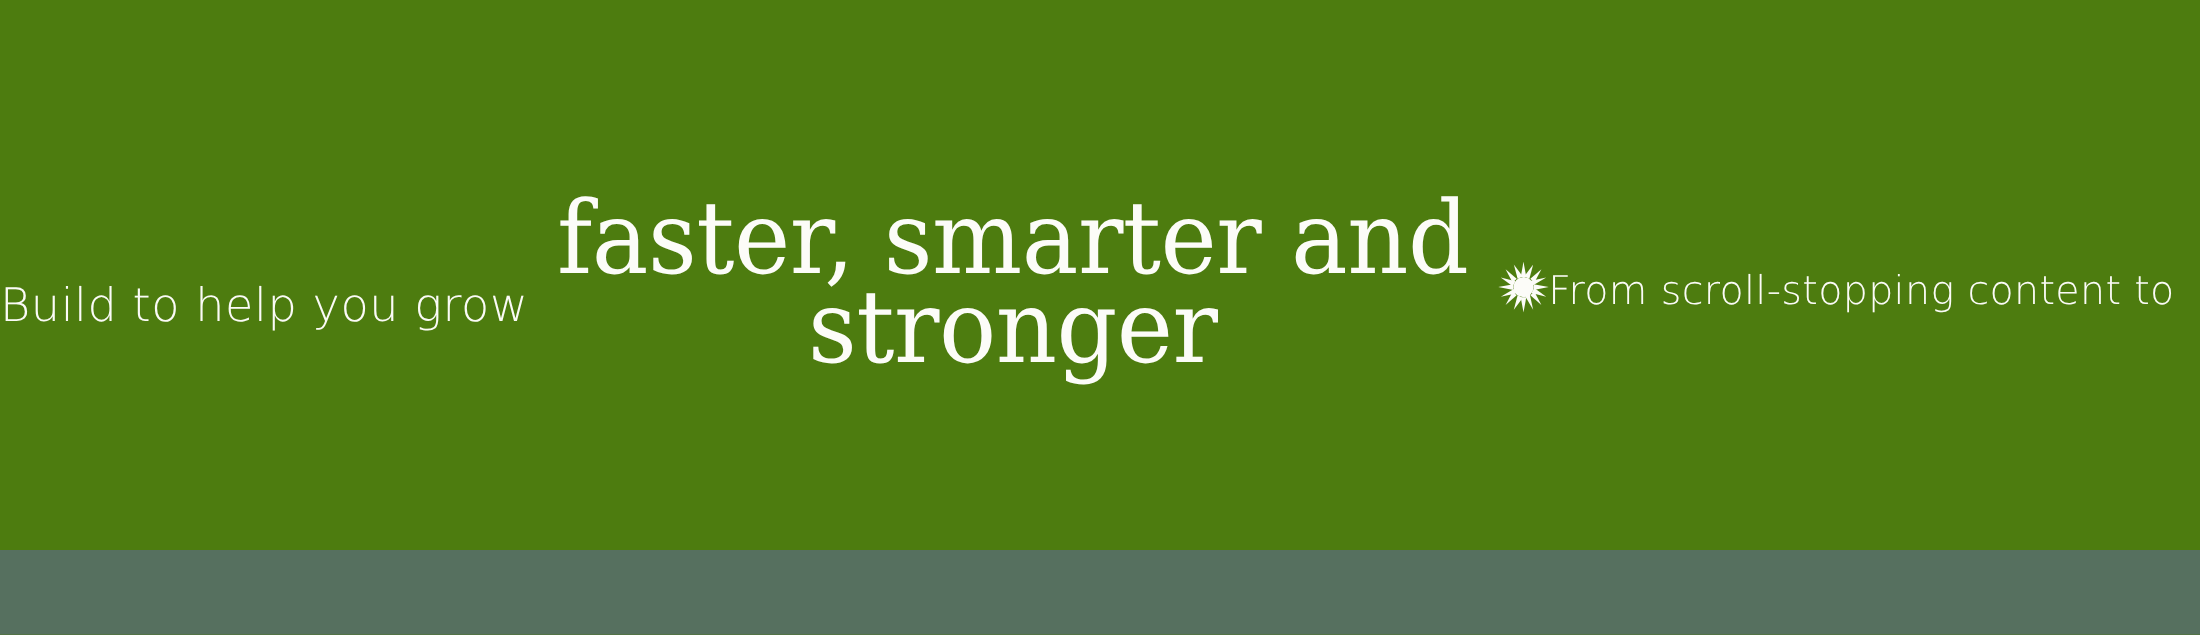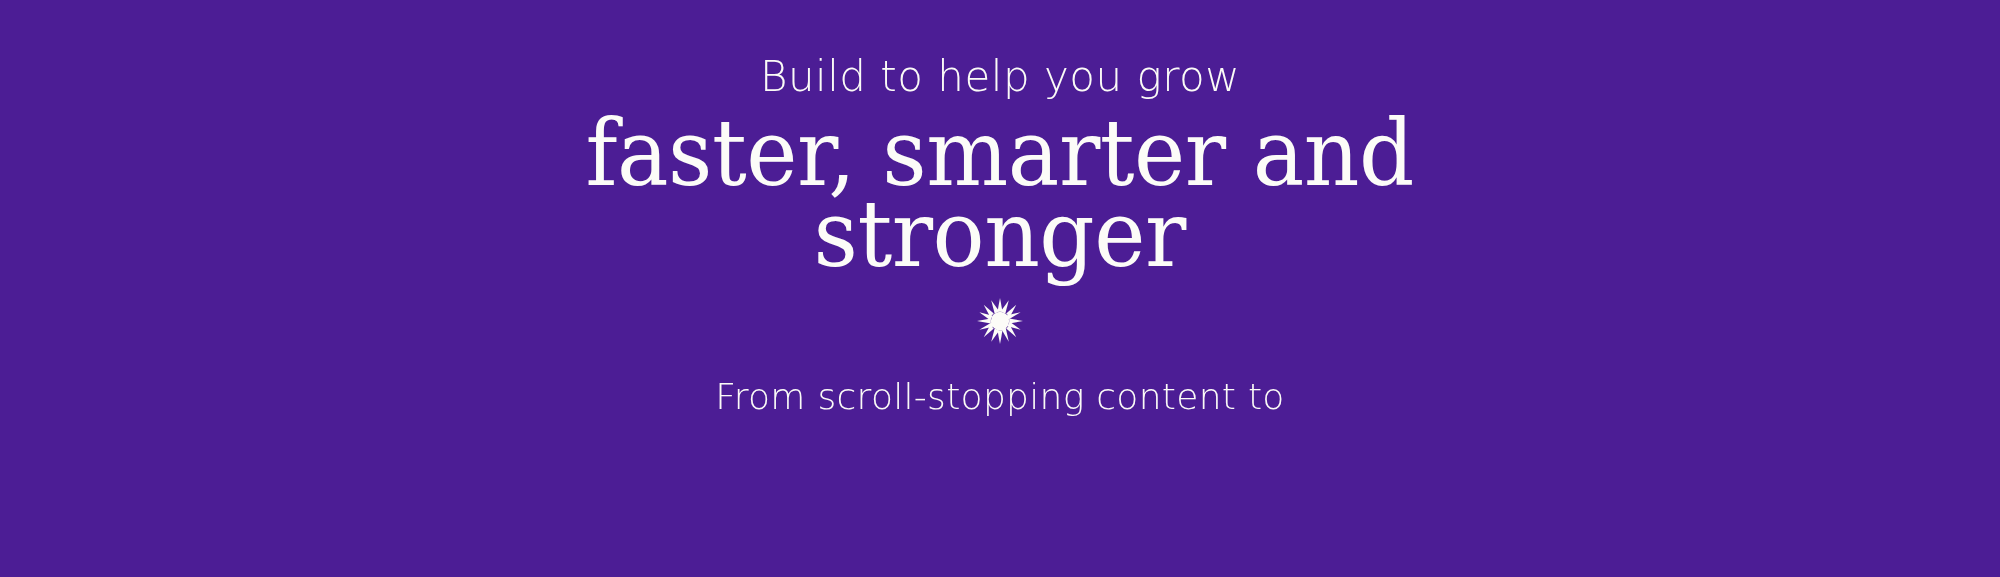--- a/index.html
+++ b/index.html
@@ -12,24 +12,24 @@
   }
 
   body {
     background:#56705F;
     font-family:"Liberation Sans", sans-serif;
     -webkit-font-smoothing:antialiased;
   }
 
   .hero {
     width:2000px;
-    height:577px;
-    background:#4c1d95;
+    height:500px;
+    background:#4d7c0f;
     display:flex;
-    flex-direction:column;
+    flex-direction:row;
     align-items:center;
     justify-content:flex-start;
     text-align:center;
     position:relative;
   }
 
   
   .eyebrow {
     margin-top:56px;
     font-family:"DejaVu Sans", sans-serif;

